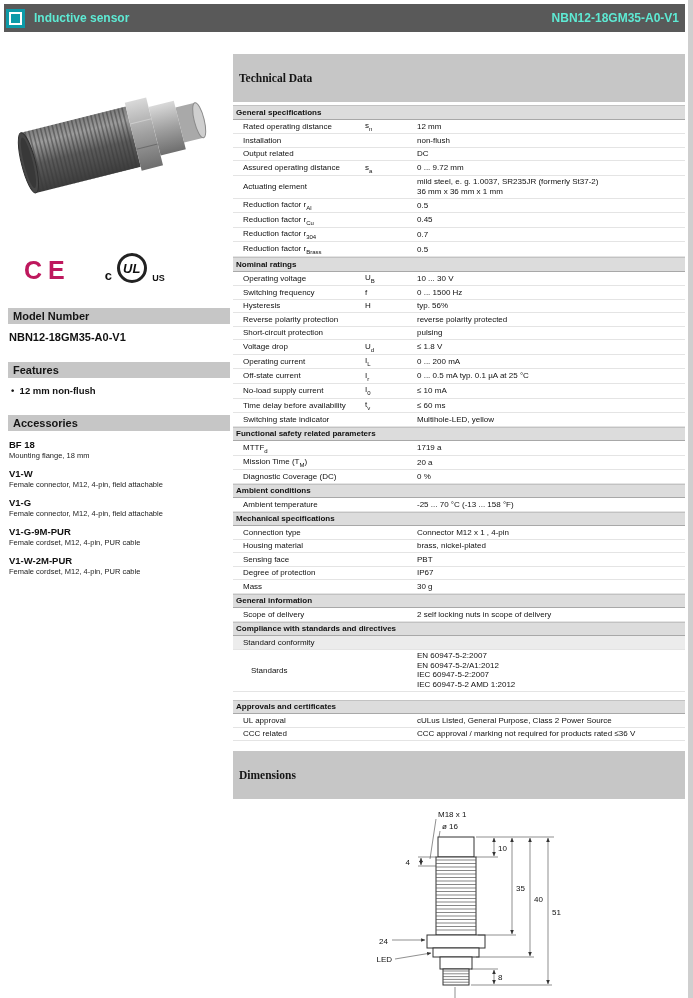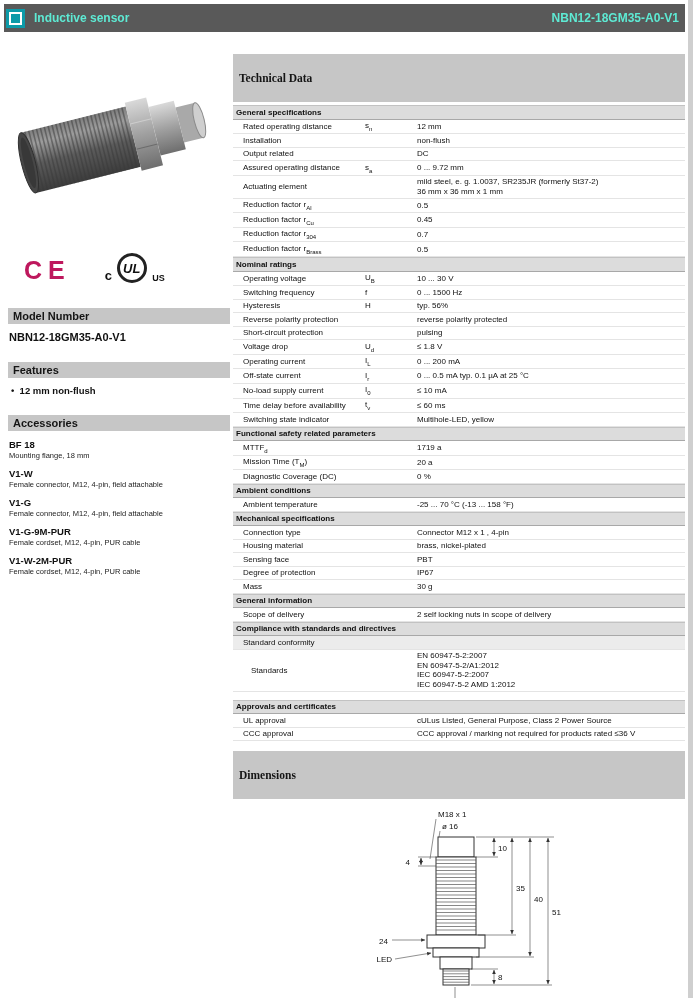--- a/index.html
+++ b/index.html
@@ -357,21 +357,21 @@
         <div class="trow gap"></div>
         <div class="trow sec">
           <div class="c-sec">Approvals and certificates</div>
         </div>
         <div class="trow">
           <div class="c-label">UL approval</div>
           <div class="c-sym"></div>
           <div class="c-val">cULus Listed, General Purpose, Class 2 Power Source</div>
         </div>
         <div class="trow">
-          <div class="c-label">CCC approval</div>
+          <div class="c-label">CCC related</div>
           <div class="c-sym"></div>
           <div class="c-val">CCC approval / marking not required for products rated ≤36 V</div>
         </div>
       </div>
 
     <div class="big-bar dims-bar">Dimensions</div>
     <div class="dims-wrap">
       <svg width="266" height="220" viewBox="0 0 266 220">
         <defs>
           <marker id="arr" markerWidth="8" markerHeight="8" refX="6.5" refY="3" orient="auto">

